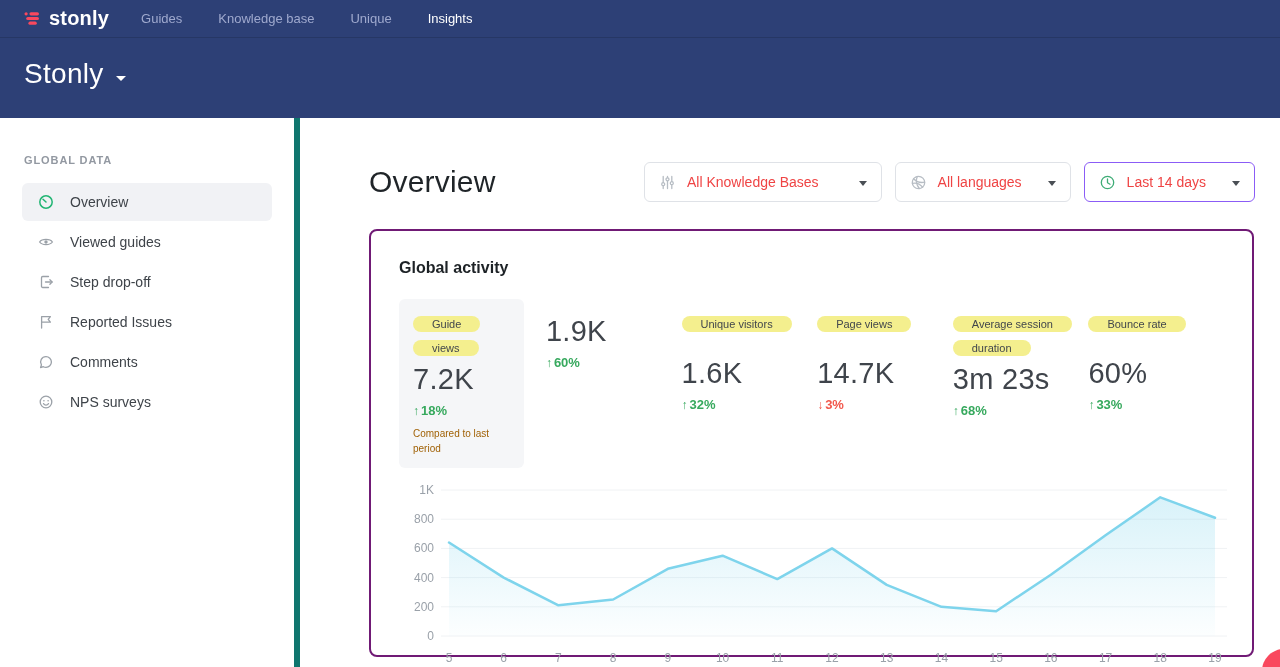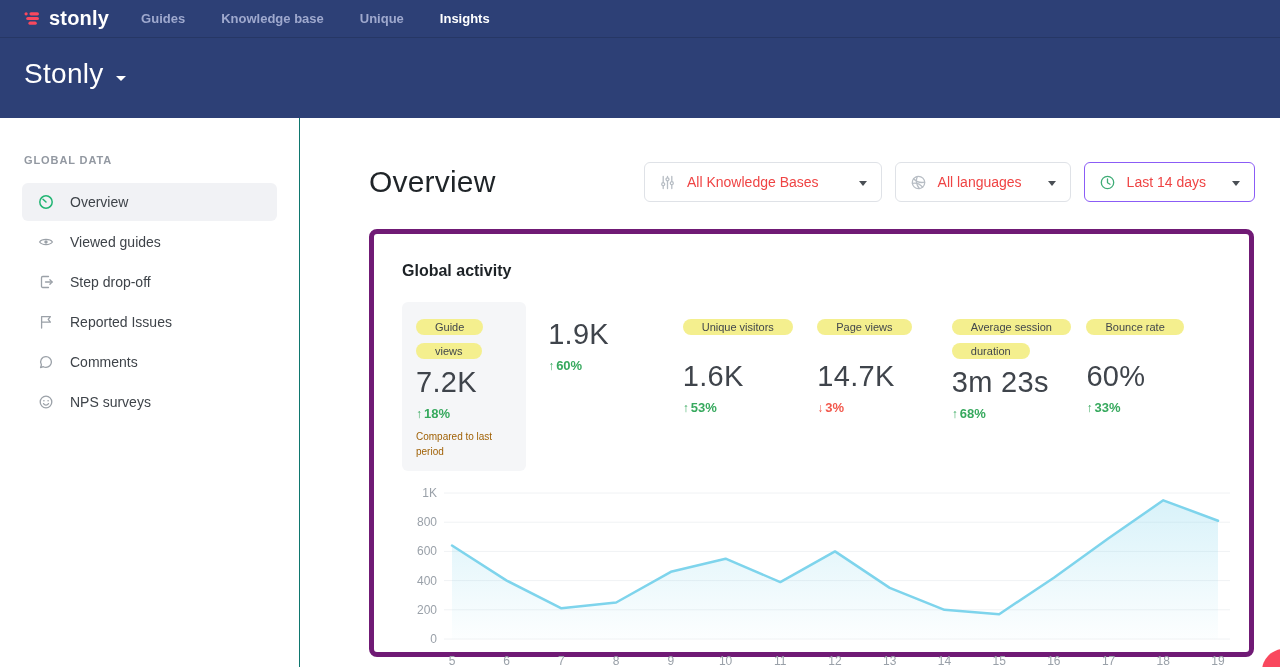--- a/index.html
+++ b/index.html
@@ -9,30 +9,30 @@
     background:#ffffff; color:#3e4349; overflow:hidden; position:relative;
   }
 
   
   .header { height:118px; background:#2d4076; }
   .topbar { display:flex; align-items:center; height:38px; padding:0 24px;
             border-bottom:1px solid rgba(0,0,0,0.14); }
   .logo { display:flex; align-items:center; gap:7px; cursor:pointer; }
   .logo-text { font-size:20px; font-weight:bold; color:#fff; letter-spacing:.2px; }
   .nav { display:flex; gap:36px; margin-left:32px; }
-  .nav-item { font-size:13px; font-weight:700; color:#9fa9ce; cursor:pointer; }
+  .nav-item { font-size:13px; font-weight:400; color:#9fa9ce; cursor:pointer; }
   .nav-item.active { color:#ffffff;text-align:center; }
   .workspace { display:flex; align-items:center; gap:12px; padding:20px 0 0 24px; }
   .workspace-title { font-size:28px; font-weight:400; color:#fff; letter-spacing:.3px; }
   .caret-w { width:0; height:0; border-left:5px solid transparent; border-right:5px solid transparent;
              border-top:5px solid #ffffff; margin-top:8px; }
 
   
   .content { display:flex; height:549px; }
-  .sidebar { width:300px; border-right:1px solid #0f766e; padding-top:36px; flex:none; }
+  .sidebar { width:300px; border-right:6px solid #0f766e; padding-top:36px; flex:none; }
   .section-label { padding:0 24px; font-size:11px; font-weight:700; color:#9298a1;
                    letter-spacing:.9px; line-height:13px; margin-bottom:16px; }
   .side-item { display:flex; align-items:center; gap:16px; height:38px; margin:2px 22px;
                padding:0 16px; border-radius:6px; font-size:14px; color:#3e4349; cursor:pointer; }
   .side-item.active { background:#f1f2f5; }
   .side-icon { width:16px; height:16px; display:flex; }
   .side-icon svg { width:16px; height:16px; }
 
   .main { flex:1; padding:44px 25px 0 69px; }
   .title-row { display:flex; align-items:center; justify-content:space-between; }
@@ -41,21 +41,21 @@
   .filter-btn { display:flex; align-items:center; height:40px; padding:0 14px;
                 border:1px solid #dfe2e7; border-radius:6px; background:#fff;
                 font-size:14px; color:#ef4444; cursor:pointer; }
   .filter-btn.accent { border:1px solid #8b5cf6; }
   .filter-btn .f-icon { width:17px; height:17px; margin-right:11px; display:flex; }
   .caret-d { width:0; height:0; border-left:4px solid transparent; border-right:4px solid transparent;
              border-top:5px solid #4a4f55; margin-left:26px; margin-top:2px; }
   .filter-btn.wide .caret-d { margin-left:40px; }
 
   
-  .card { margin-top:27px; width:885px; height:428px; border:5px solid #701a75;
+  .card { margin-top:27px; width:885px; height:428px; border:2px solid #701a75;
           border-radius:8px; background:#fff; padding:28px; }
   .card-title { font-size:16px; font-weight:700; color:#1d2226; }
   .stats { display:flex; margin-top:22px; align-items:flex-start; }
   .stat { width:140px; padding-top:12px; cursor:pointer; }
   .stat.selected { background:#f5f6f8; border-radius:6px; padding:12px 14px; width:128px;
                    margin-right:22px; min-height:133px; }
   .stat-label-wrap { display:block; max-width:112px; min-height:42px; line-height:1.5; }
   .stat-label { display:inline; background:#f4ef8e; border-radius:9px; padding:2px 19px;
                 font-size:11px; color:#41464c; -webkit-box-decoration-break:clone;
                 box-decoration-break:clone; }
@@ -221,21 +221,21 @@
           <div class="stat-change up"><span class="arrow">↑</span><span>18%</span></div>
           <div class="stat-note">Compared to last period</div>
         </div>
         <div class="stat">
           <div class="stat-value">1.9K</div>
           <div class="stat-change up"><span class="arrow">↑</span><span>60%</span></div>
         </div>
         <div class="stat">
           <span class="stat-label-wrap"><span class="stat-label">Unique visitors</span></span>
           <div class="stat-value">1.6K</div>
-          <div class="stat-change up"><span class="arrow">↑</span><span>53%</span></div>
+          <div class="stat-change up"><span class="arrow">↑</span><span>32%</span></div>
         </div>
         <div class="stat">
           <span class="stat-label-wrap"><span class="stat-label">Page views</span></span>
           <div class="stat-value">14.7K</div>
           <div class="stat-change down"><span class="arrow">↓</span><span>3%</span></div>
         </div>
         <div class="stat">
           <span class="stat-label-wrap"><span class="stat-label">Average session duration</span></span>
           <div class="stat-value">3m 23s</div>
           <div class="stat-change up"><span class="arrow">↑</span><span>68%</span></div>

